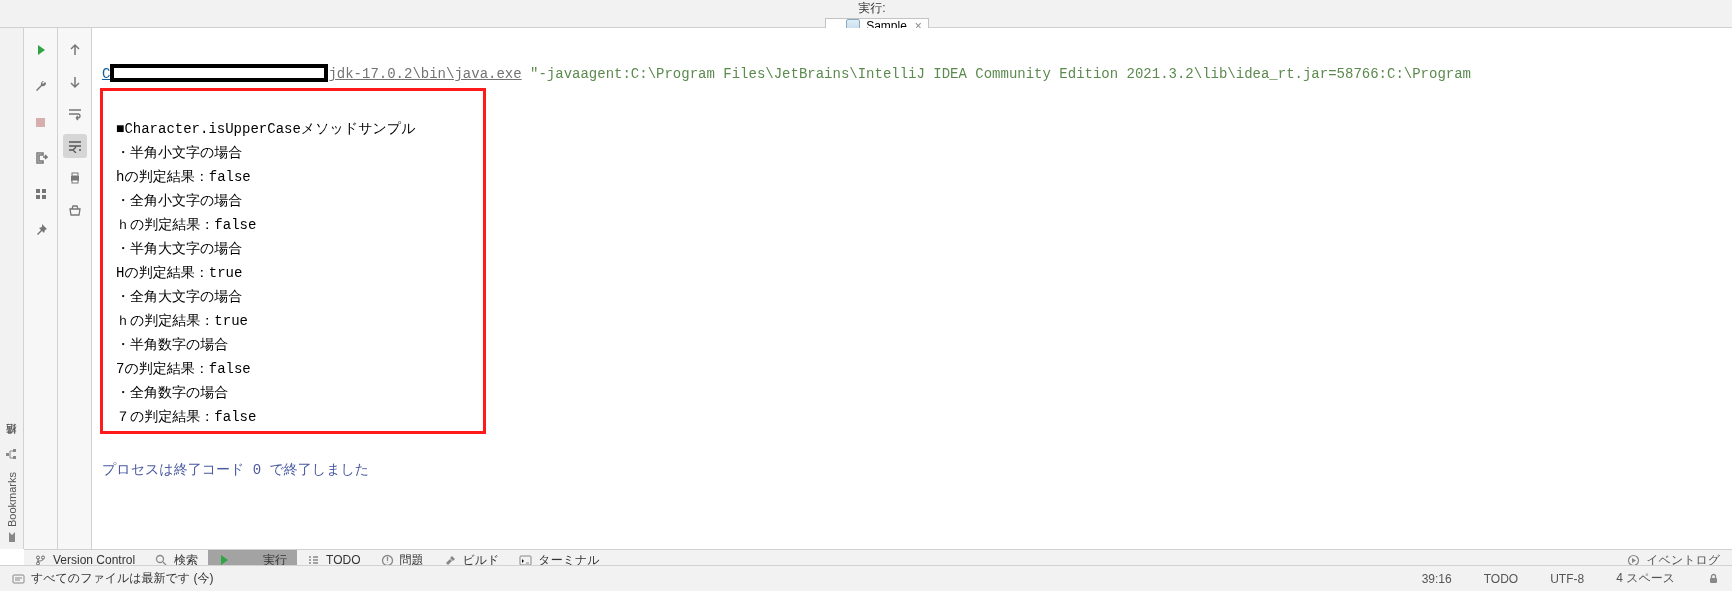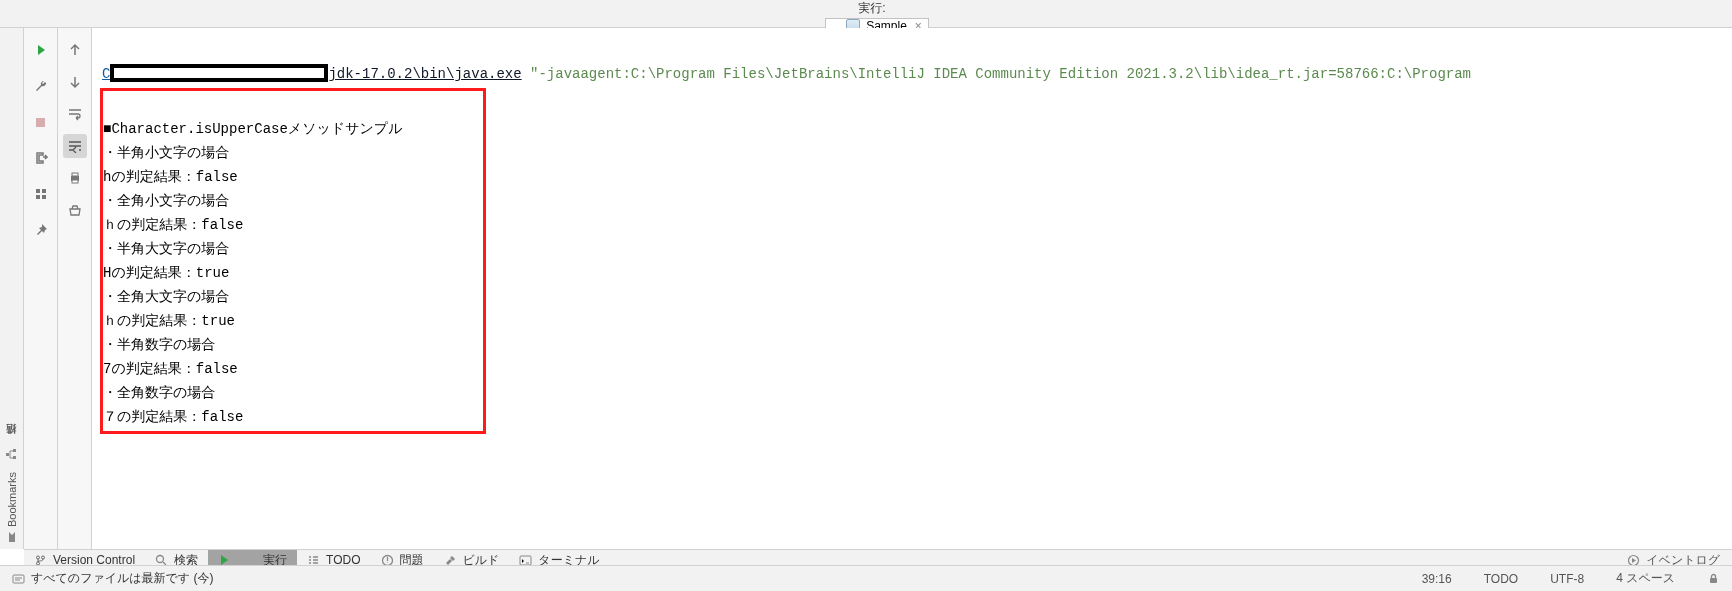--- a/index.html
+++ b/index.html
@@ -118,30 +118,30 @@
     color: #333;
   }
   .cmd-c { color: #0b5b9e; text-decoration: underline; }
   .blackbox {
     display:inline-block;
     width: 218px; height: 18px;
     background: #fff; border: 4px solid #000;
     vertical-align: middle;
     position: relative; top:-1px;
   }
-  .cmd-path { color: #0f172a; text-decoration: underline; }
+  .cmd-path { color: #737373; text-decoration: underline; }
   .cmd-args { color: #5b8a4e; }
   .redbox {
     border: 3px solid #ff1b1b;
     padding: 2px 12px 2px 0;
     margin-top: 2px;
     margin-left: -2px;
     width: 386px;
   }
-  .out-line { color:#000; }
+  .out-line { color:#000;margin-left:13px; }
   .process-line {
     color: #4a5aa0;
     margin-top: 24px;
   }
   .bottom-tabs {
     position: absolute;
     left: 24px;
     right: 0;
     bottom: 21px;
     height: 21px;
@@ -300,20 +300,21 @@
 <span class="out-line">ｈの判定結果：false</span>
 <span class="out-line">・半角大文字の場合</span>
 <span class="out-line">Hの判定結果：true</span>
 <span class="out-line">・全角大文字の場合</span>
 <span class="out-line">ｈの判定結果：true</span>
 <span class="out-line">・半角数字の場合</span>
 <span class="out-line">7の判定結果：false</span>
 <span class="out-line">・全角数字の場合</span>
 <span class="out-line">７の判定結果：false</span>
 </div>
+<span class="process-line">プロセスは終了コード 0 で終了しました</span>
     </div>
   </div>
 </div>
 
 <div class="bottom-tabs">
   <div class="btab">
     <svg width="13" height="13" viewBox="0 0 13 13">
         <path d="M4 2a1.5 1.5 0 100 3 1.5 1.5 0 000-3zm5 0a1.5 1.5 0 100 3 1.5 1.5 0 000-3zM4 8a1.5 1.5 0 100 3 1.5 1.5 0 000-3zm0-3v3m5-3c0 3-5 1-5 3" stroke="#666" fill="none"></path>
       </svg>
     <span>Version Control</span>

